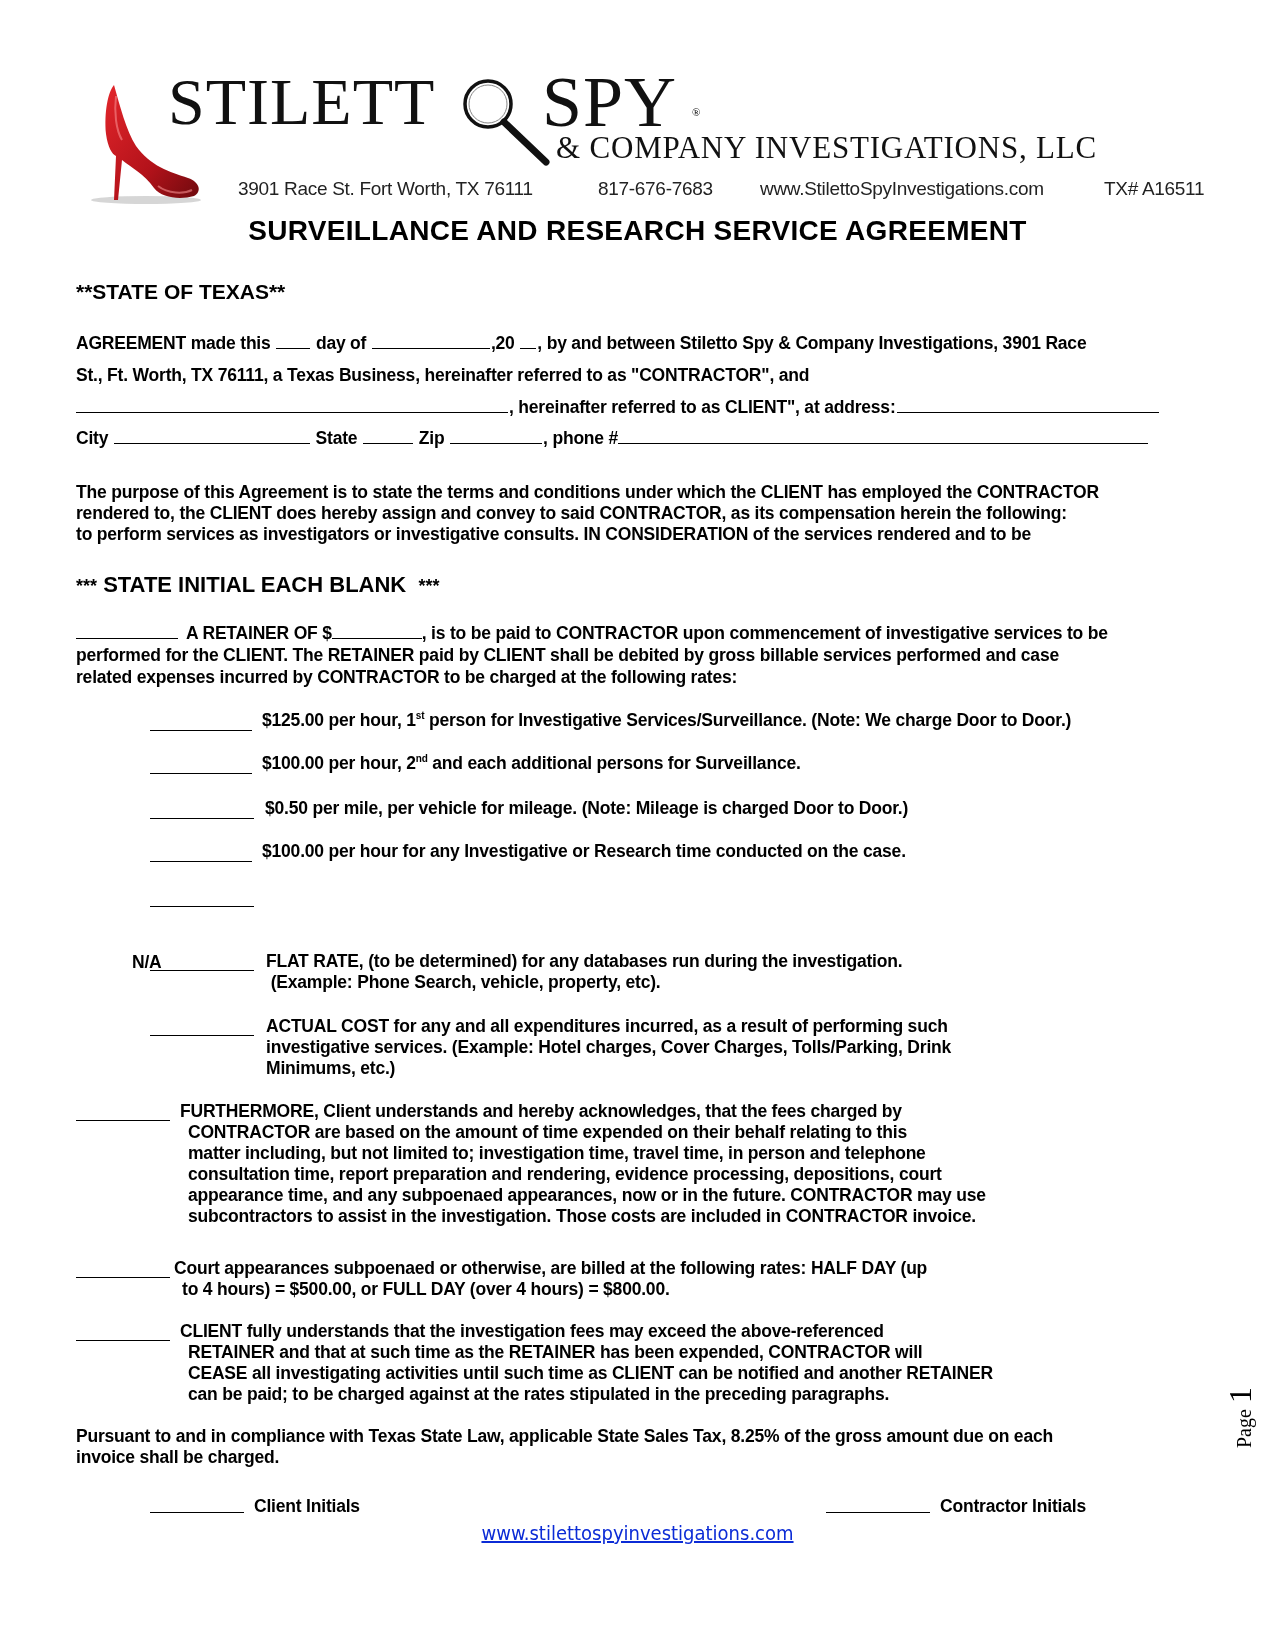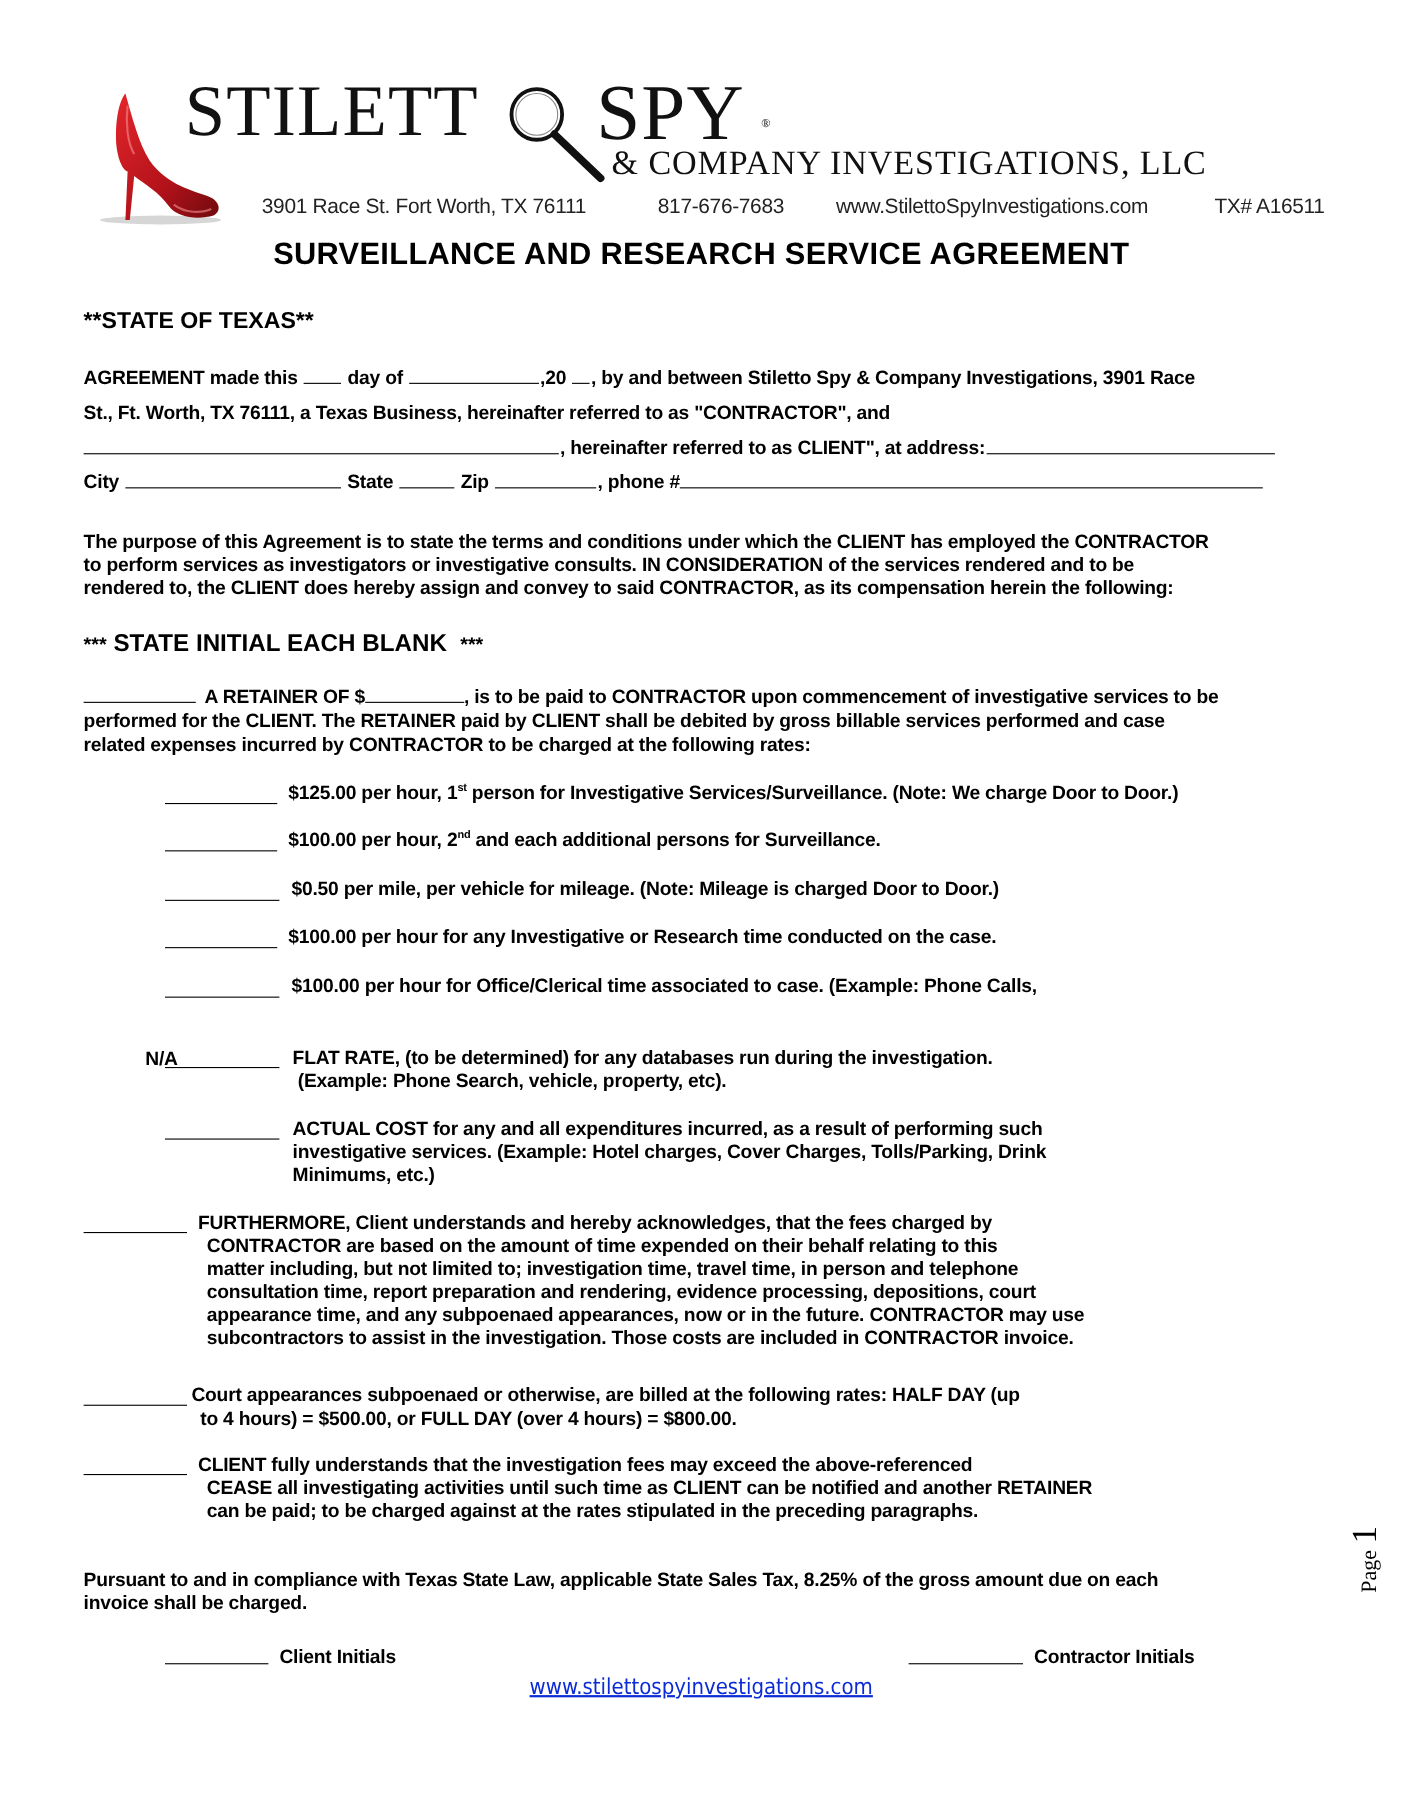--- a/index.html
+++ b/index.html
@@ -75,22 +75,22 @@
     <span class="blank" style="width:196px;"></span>
     <span>State</span>
     <span class="blank" style="width:50px;"></span>
     <span>Zip</span>
     <span class="blank" style="width:92px;"></span><span>, phone #</span><span class="blank" style="width:530px;margin-left:0;"></span>
   </div>
 </div>
 
 <div class="para t" style="left:76px;top:482px;">
   <div>The purpose of this Agreement is to state the terms and conditions under which the CLIENT has employed the CONTRACTOR</div>
+  <div>rendered to, the CLIENT does hereby assign and convey to said CONTRACTOR, as its compensation herein the following:</div>
   <div>to perform services as investigators or investigative consults. IN CONSIDERATION of the services rendered and to be</div>
-  <div>rendered to, the CLIENT does hereby assign and convey to said CONTRACTOR, as its compensation herein the following:</div>
 </div>
 
 <div class="abs b" style="left:76px;top:572px;font-size:22px;">
   <span style="font-size:18px;">***</span>
   <span>STATE INITIAL EACH BLANK</span>
   <span style="font-size:18px;margin-left:6px;">***</span>
 </div>
 
 <div>
   <div class="abs t" style="left:76px;top:623px;">
@@ -122,21 +122,20 @@
   </div>
 
   <div>
     <span class="blank-slot" style="left:150px;top:843px;width:102px;"></span>
     <div class="abs t" style="left:262px;top:841px;">$100.00 per hour for any Investigative or Research time conducted on the case.</div>
   </div>
 
   <div>
     <span class="blank-slot" style="left:150px;top:888px;width:104px;"></span>
     <div class="para t" style="left:265px;top:886px;">
-      <div>$100.00 per hour for Office/Clerical time associated to case. (Example: Phone Calls,</div>
     </div>
   </div>
 
   <div>
     <span class="blank-slot" style="left:150px;top:952px;width:104px;">
       <span class="t" style="display:inline-block;margin-left:-18px;">N/A</span>
     </span>
     <div class="para t" style="left:266px;top:951px;">
       <div>FLAT RATE, (to be determined) for any databases run during the investigation.</div>
       <div style="white-space:pre;"> (Example: Phone Search, vehicle, property, etc).</div>
@@ -171,20 +170,21 @@
     <div class="para t" style="left:174px;top:1258px;">
       <div>Court appearances subpoenaed or otherwise, are billed at the following rates: HALF DAY (up</div>
       <div style="padding-left:8px;">to 4 hours) = $500.00, or FULL DAY (over 4 hours) = $800.00.</div>
     </div>
   </div>
 
   <div>
     <span class="blank-slot" style="left:76px;top:1322px;width:94px;"></span>
     <div class="para t" style="left:180px;top:1321px;">
       <div>CLIENT fully understands that the investigation fees may exceed the above-referenced</div>
+      <div style="padding-left:8px;">RETAINER and that at such time as the RETAINER has been expended, CONTRACTOR will</div>
       <div style="padding-left:8px;">CEASE all investigating activities until such time as CLIENT can be notified and another RETAINER</div>
       <div style="padding-left:8px;">can be paid; to be charged against at the rates stipulated in the preceding paragraphs.</div>
     </div>
   </div>
 </div>
 
 <div class="para t" style="left:76px;top:1426px;">
   <div>Pursuant to and in compliance with Texas State Law, applicable State Sales Tax, 8.25% of the gross amount due on each</div>
   <div>invoice shall be charged.</div>
 </div>

